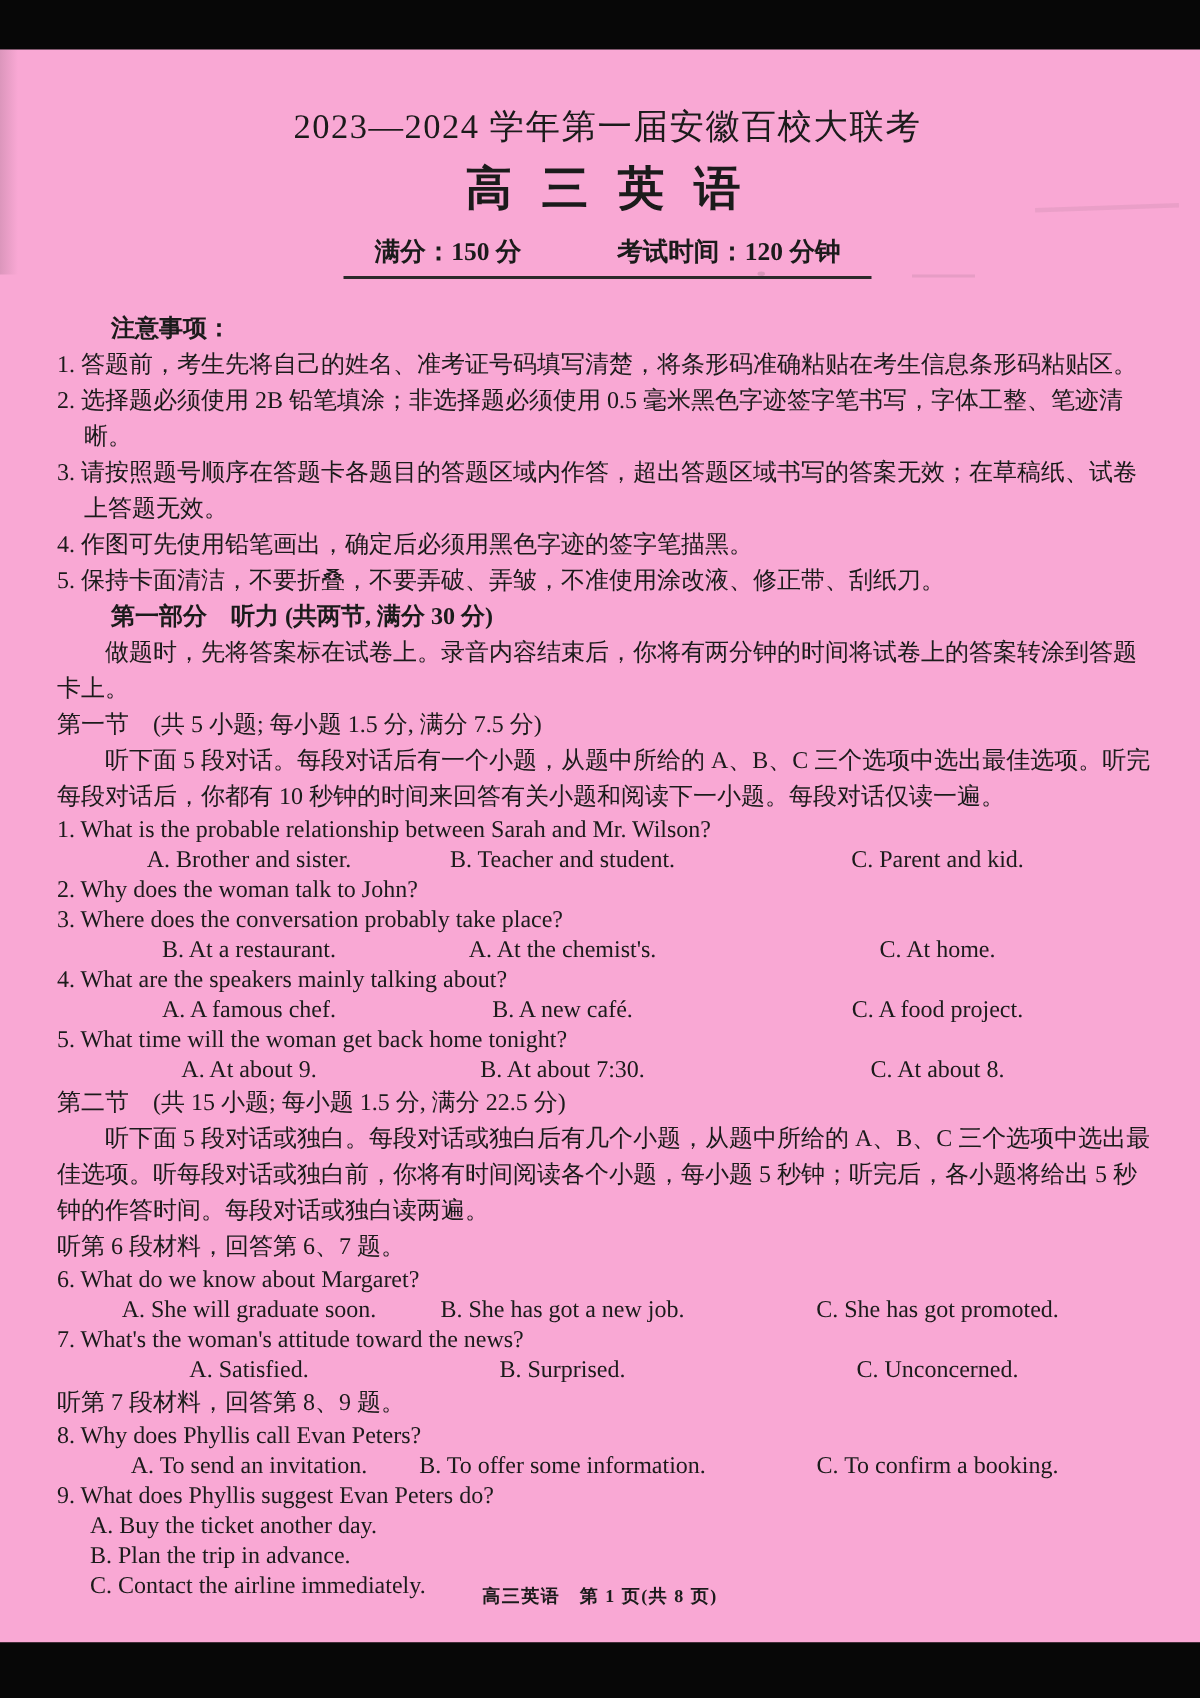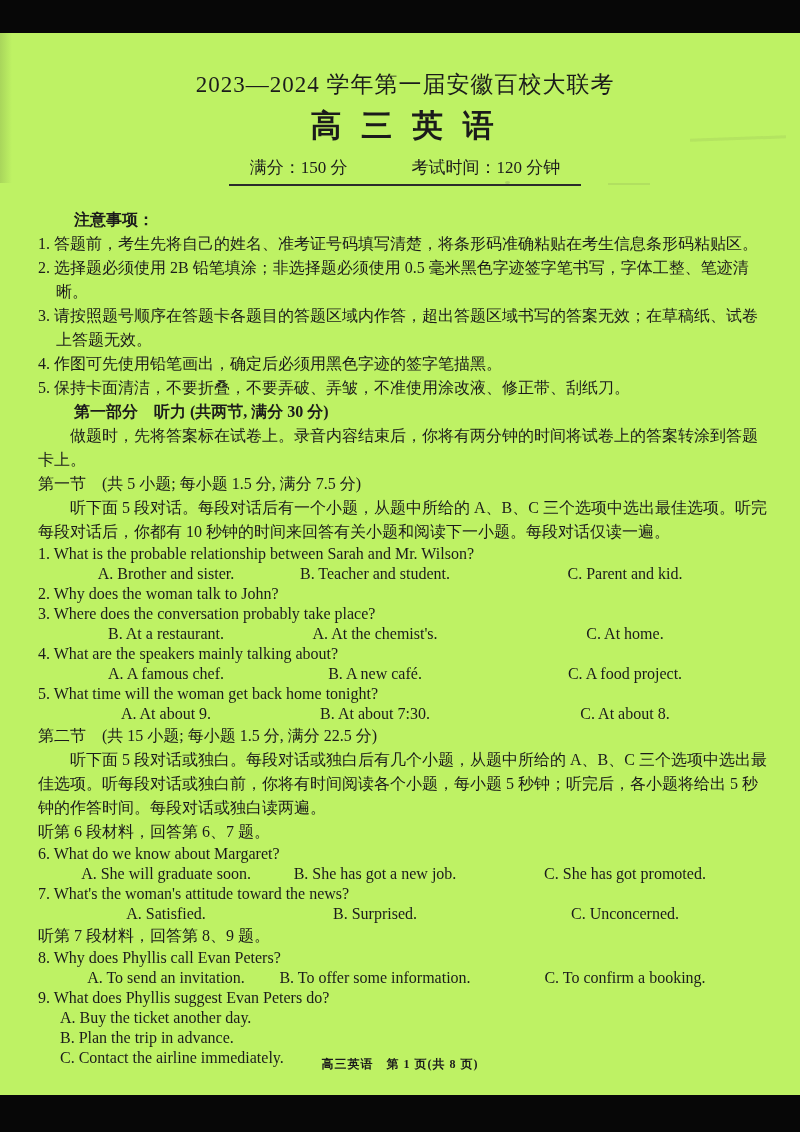--- a/index.html
+++ b/index.html
@@ -6,36 +6,36 @@
   body{
     width:800px;height:1132px;position:relative;background:#060606;
     font-family:"Liberation Serif","DejaVu Serif",serif;
     -webkit-font-smoothing:antialiased;
   }
   .scan-bar{position:absolute;left:0;width:800px;background:#070707;}
   .scan-bar.top{top:0;height:33px;}
   .scan-bar.bottom{top:1095px;height:37px;}
   .page{
     position:absolute;top:33px;left:0;width:800px;height:1062px;
-    background:#bef264;color:#1b1b1b;overflow:hidden;
+    background:#f9a8d4;color:#1b1b1b;overflow:hidden;
   }
   
   .artifact{position:absolute;pointer-events:none;}
   .artifact.left-smudge{top:0;left:0;width:12px;height:150px;
     background:linear-gradient(90deg,rgba(40,40,40,.14),rgba(40,40,40,0));}
   .artifact.dash1{top:104px;right:14px;width:96px;height:3px;background:rgba(70,70,70,.08);transform:rotate(-2deg);}
   .artifact.dash2{top:150px;right:150px;width:42px;height:2px;background:rgba(70,70,70,.10);}
   .artifact.dot1{top:148px;right:290px;width:5px;height:3px;background:rgba(70,70,70,.18);border-radius:50%;}
 
   .content{padding:36px 28px 0 38px;}
 
   header{text-align:center;}
   .t1{font-size:23px;letter-spacing:1px;}
   .t2{font-size:31px;font-weight:bold;letter-spacing:6px;margin-top:5px;}
-  .meta{margin-top:9px;font-size:17px;font-weight:normal;display:flex;justify-content:center;gap:64px;}
+  .meta{margin-top:9px;font-size:17px;font-weight:bold;display:flex;justify-content:center;gap:64px;}
   .rule{width:352px;margin:5px auto 0 auto;border-bottom:2px solid #2b2b2b;}
 
   .zh{font-size:16px;line-height:24px;}
   .bold{font-weight:bold;margin-left:36px;}
   .notice{margin-top:22px;}
   .nitem{text-indent:-18px;padding-left:18px;}
   .para{text-indent:2em;}
 
   .q{font-size:16px;line-height:20px;}
   .q-text{margin-top:0;}

